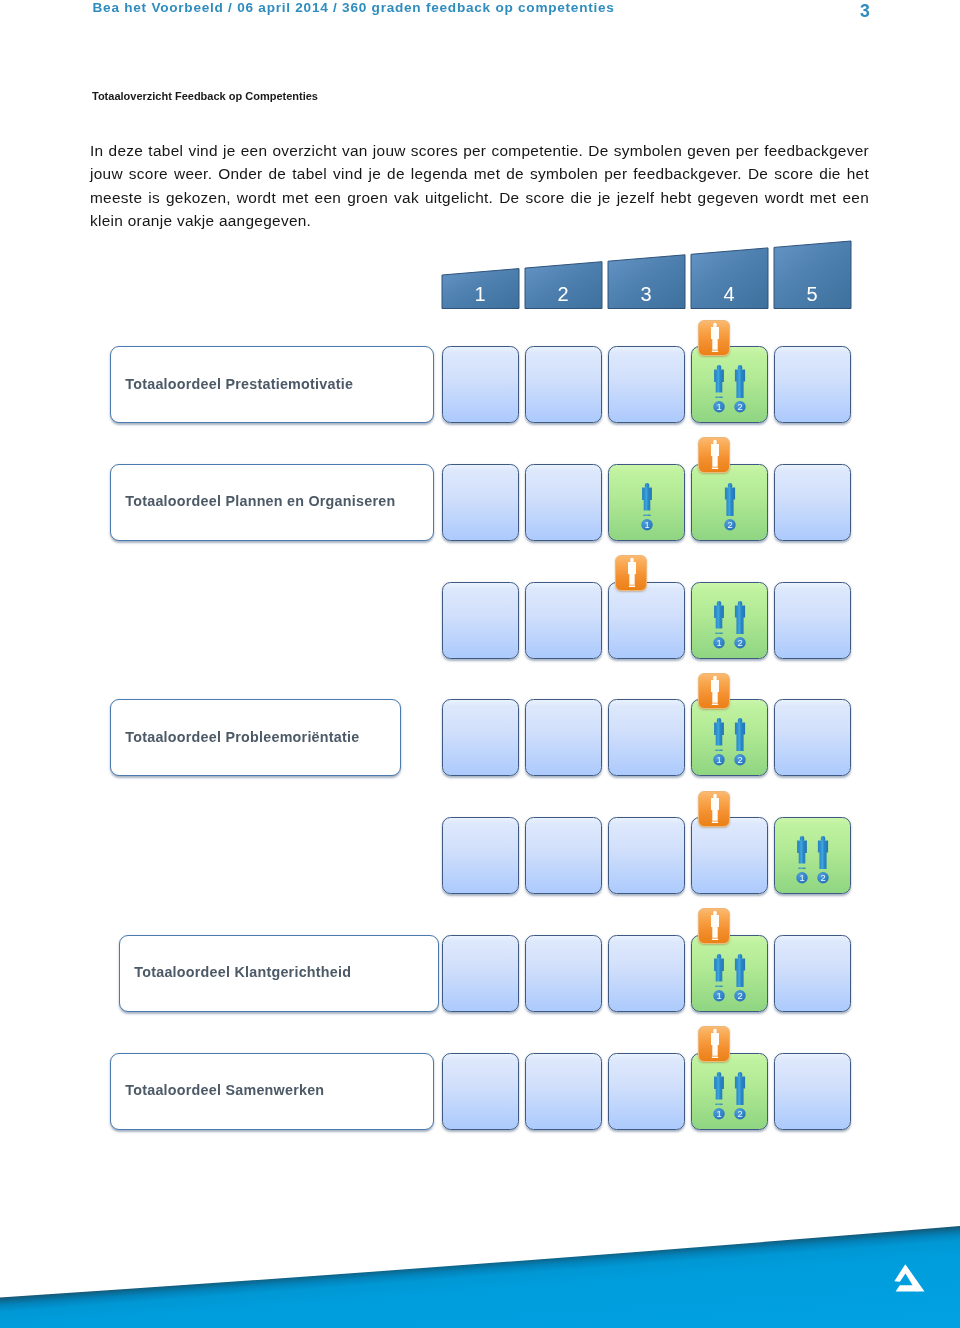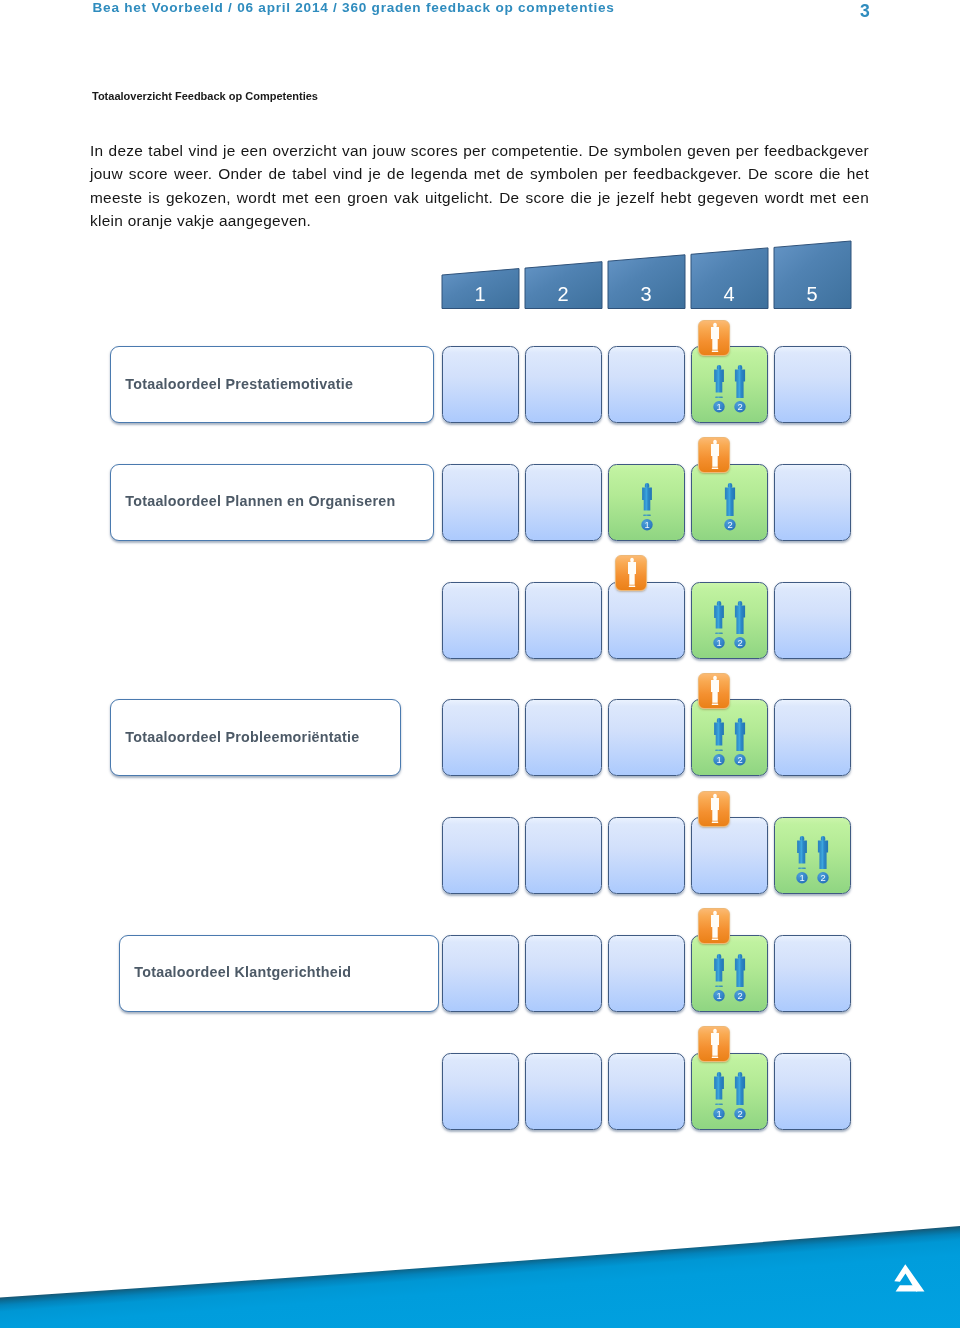--- a/index.html
+++ b/index.html
@@ -456,20 +456,23 @@
       <div class="badge" style="left: 698px; top: 908.25px;">
         <svg width="32" height="36" viewBox="0 0 32 36" style="display:block">
           <g fill="#fffdf7">
             <rect x="14.25" y="1.8" width="3.5" height="4.6" rx="1.7"></rect>
             <path d="M12.0 5.9 h8.0 v12.2 h-1.3 v10.6 h-5.4 v-10.6 h-1.3 z"></path>
             <rect x="12.8" y="29.6" width="6.4" height="1.5" rx="0.4"></rect>
           </g>
         </svg>
       </div>
       <div class="cell" style="left: 774px; top: 934.75px;"></div>
+      <div class="lbl" style="left: 110.3px; top: 1052.5px; width: 324.2px;">
+        <span>Totaaloordeel Samenwerken</span>
+      </div>
       <div class="cell" style="left: 442px; top: 1052.5px;"></div>
       <div class="cell" style="left: 525px; top: 1052.5px;"></div>
       <div class="cell" style="left: 608px; top: 1052.5px;"></div>
       <div class="cell green" style="left: 691px; top: 1052.5px;"></div>
       <div style="position: absolute; width: 24px; height: 52px; left: 706.9px; top: 1071.6px;">
         <svg width="24" height="52" viewBox="0 0 24 52" style="display:block;overflow:visible">
           <defs>
             <linearGradient id="pg1" x1="0" y1="0" x2="1" y2="0">
               <stop offset="0%" stop-color="#2b7fbe"></stop>
               <stop offset="22%" stop-color="#2f8ecb"></stop>

